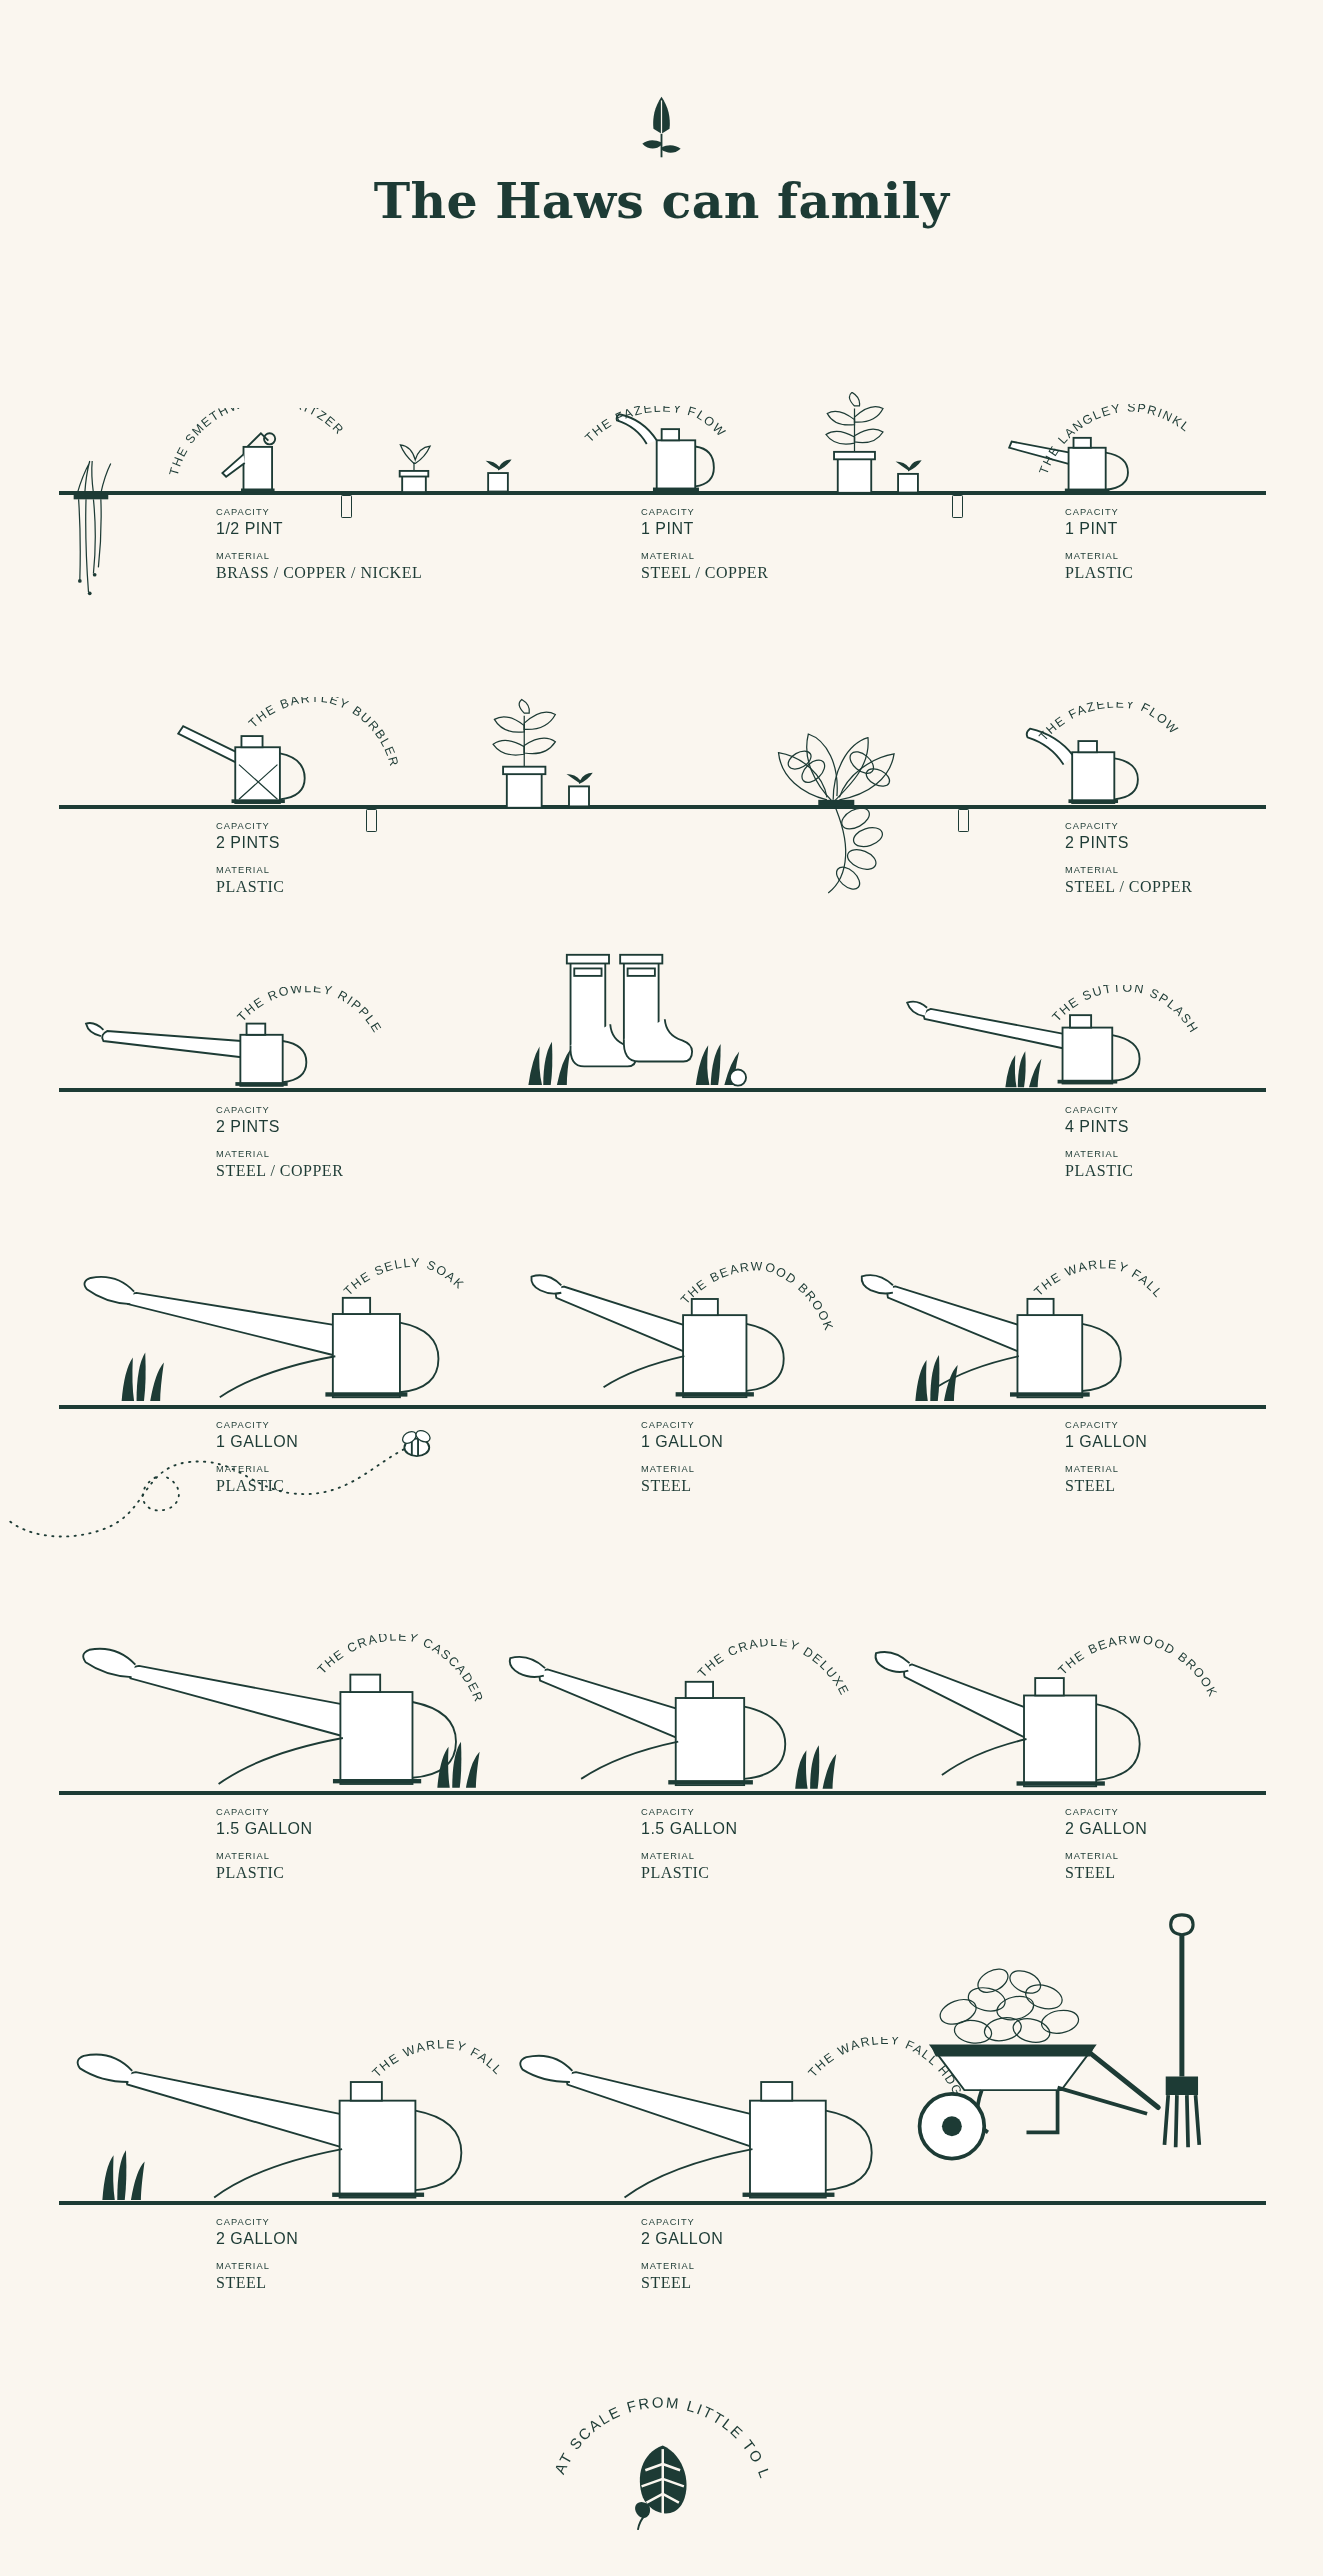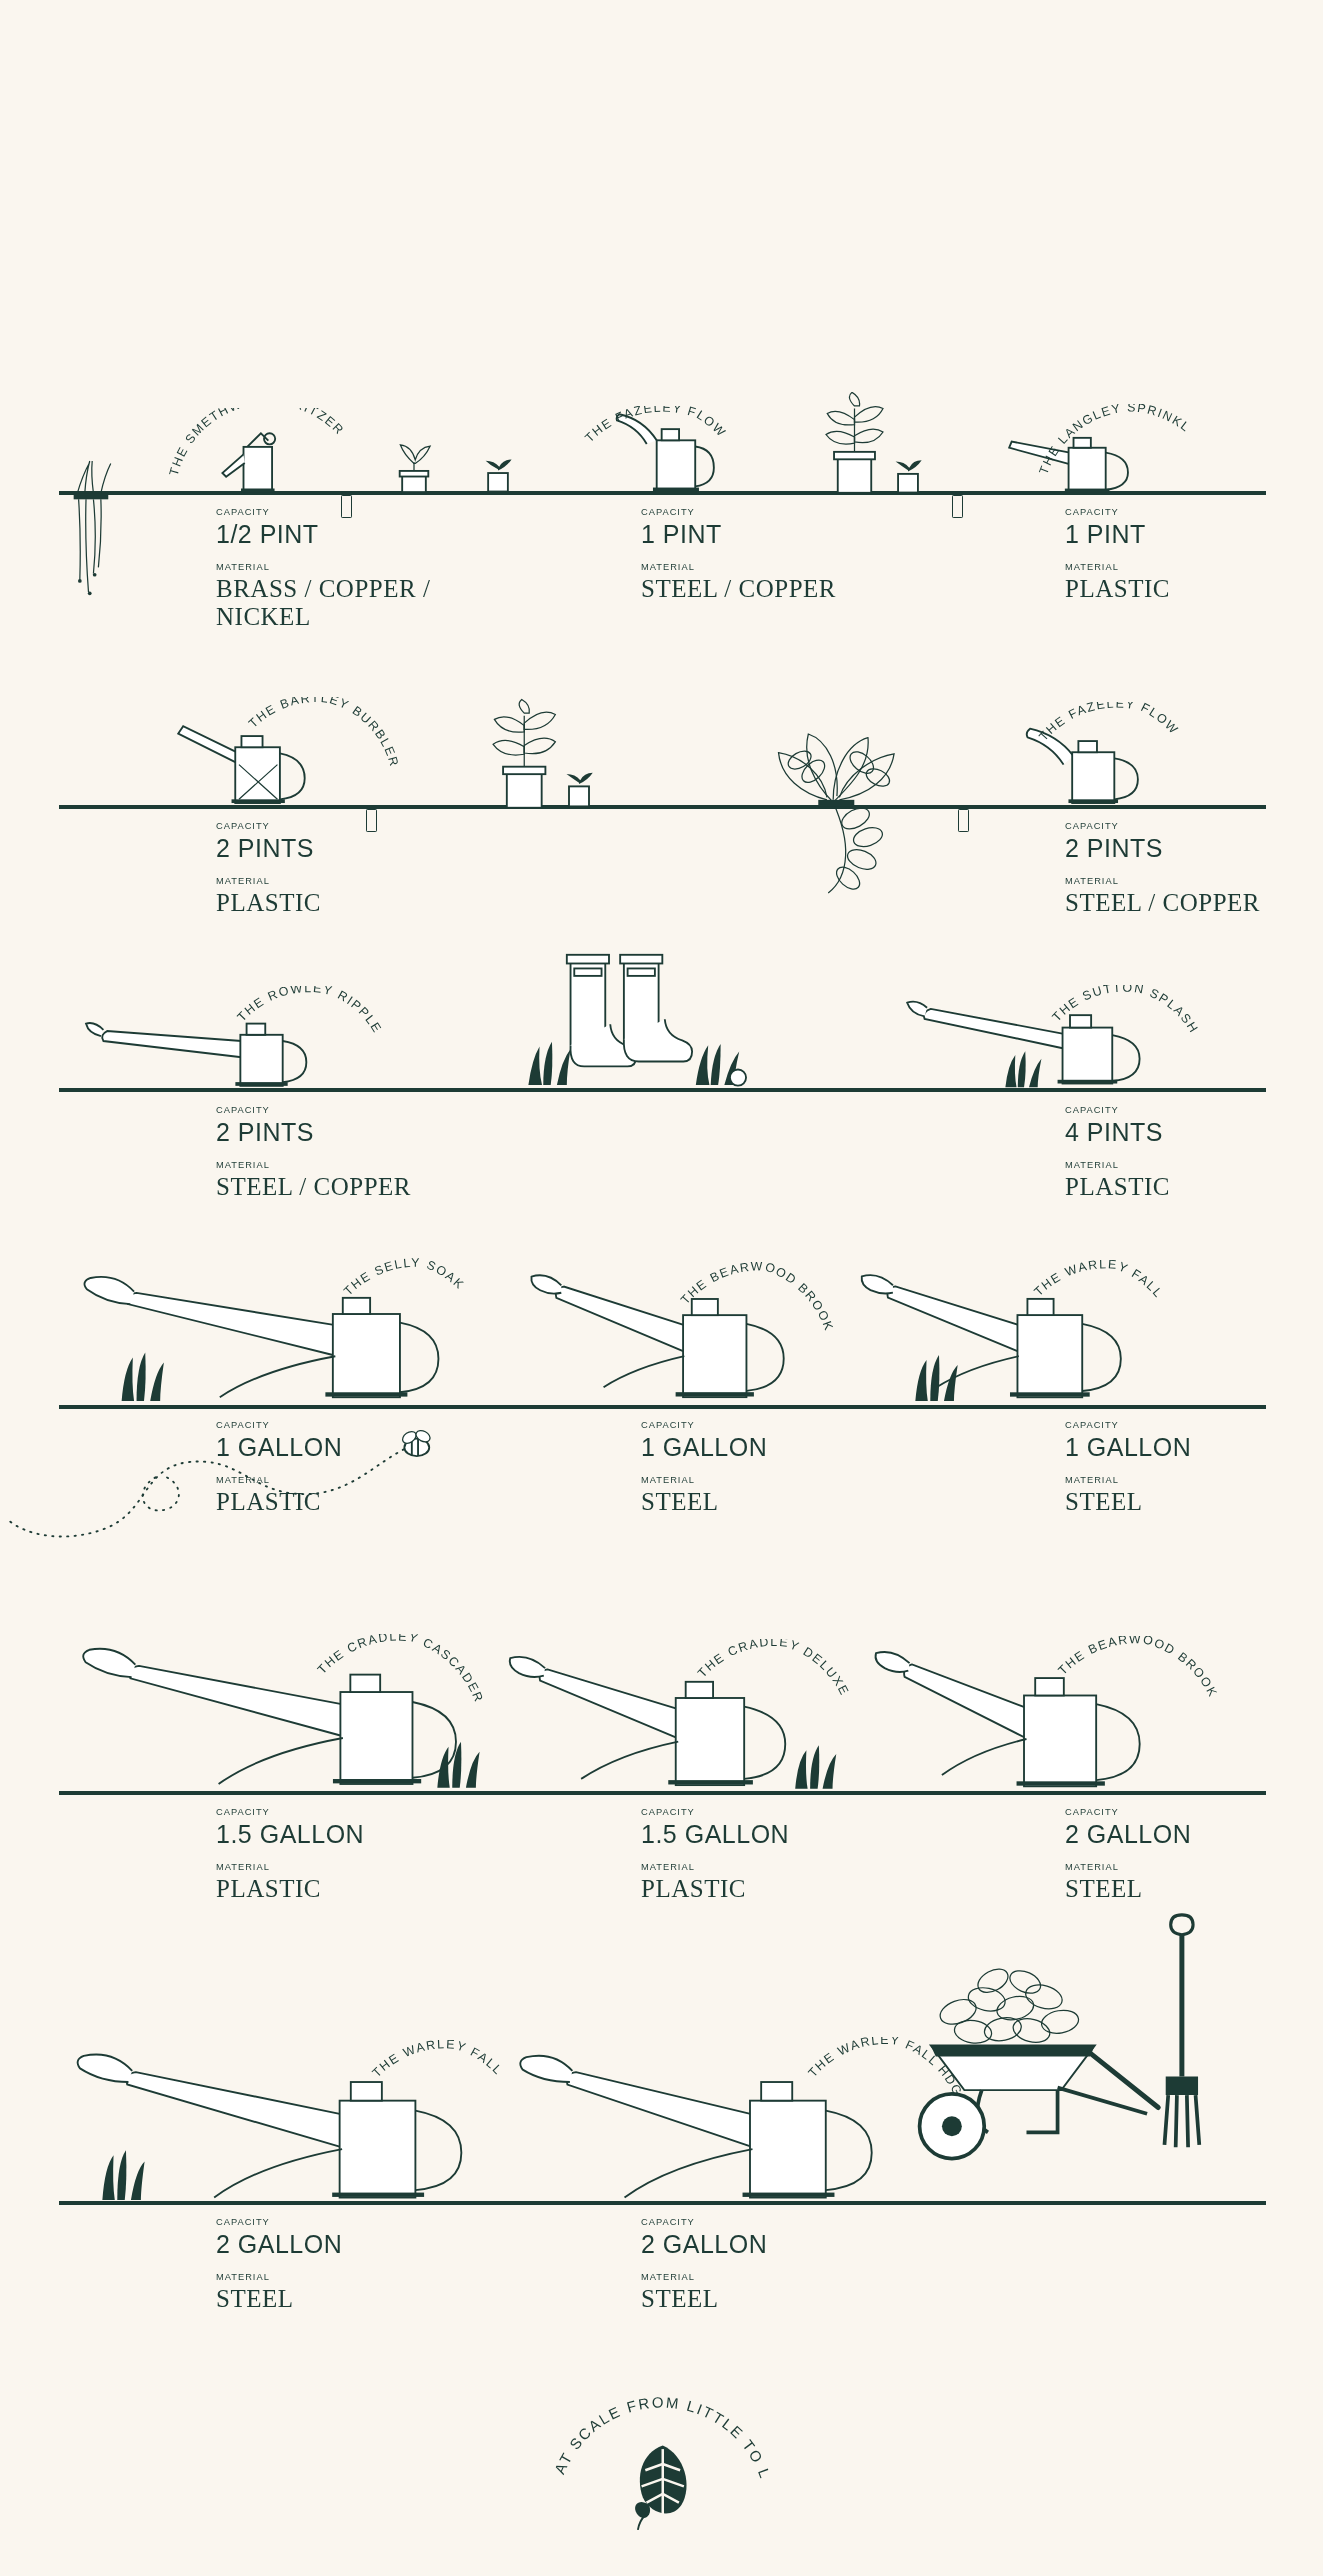--- a/index.html
+++ b/index.html
@@ -73,21 +73,21 @@
     width: 286px;
   }
   .spec .lbl {
     font-size: 9.3px;
     letter-spacing: 1px;
     color: #1d3b35;
     margin: 0 0 2.5px 0;
     text-transform: uppercase;
   }
   .spec .val {
-    font-size: 25px;
+    font-size: 16px;
     letter-spacing: 0.5px;
     color: #1d3b35;
     margin: 0 0 13.7px 0;
     text-transform: uppercase;
   }
   .spec .val.last { margin-bottom: 0; font-family: Liberation Serif, serif; }
 
   
   .arcname {
     position: absolute;
@@ -114,20 +114,30 @@
     width: 1323px;
     text-align: center;
   }
   .footer svg { display: block; margin: 0 auto; }
 </style>
 </head>
 <body>
 
 <div class="page">
 
+  <div class="header">
+    <svg class="leaf-mark" viewBox="0 0 130 110">
+      <path d="M65 6 C54 22 50 40 52 58 L65 66 L78 58 C80 40 76 22 65 6 Z" fill="#1d3b35"></path>
+      <path d="M65 12 L65 70" stroke="#faf6ef" stroke-width="2"></path>
+      <path d="M65 66 L65 104" stroke="#1d3b35" stroke-width="3" fill="none"></path>
+      <path d="M65 80 C52 74 42 76 34 82 C44 92 56 92 65 84 Z" fill="#1d3b35"></path>
+      <path d="M65 88 C76 82 88 84 96 90 C86 99 74 98 65 92 Z" fill="#1d3b35"></path>
+    </svg>
+    <h1 class="title">The Haws can family</h1>
+  </div>
 
   <div class="shelf-block" style="top:348px; height:261px;">
     <div class="shelf-line" style="top:143px;"></div>
     <div class="peg" style="left:341px; top:147px;"></div>
     <div class="peg" style="left:952px; top:147px;"></div>
 
     <svg class="ill" style="left:65px; top:100px;" width="68" height="162" viewBox="0 0 110 260">
       <path d="M20 72 q8 -28 20 -50 M32 72 q2 -30 8 -52 M46 72 q-4 -30 -2 -52 M58 72 q6 -28 16 -48" stroke="#1d3b35" stroke-width="2" fill="none"></path>
       <rect x="14" y="72" width="56" height="10" fill="#1d3b35"></rect>
       <path d="M22 82 q4 60 2 130 M34 82 q-2 70 4 150 M46 82 q6 60 0 120 M58 82 q2 55 -4 110" stroke="#1d3b35" stroke-width="2" fill="none"></path>

